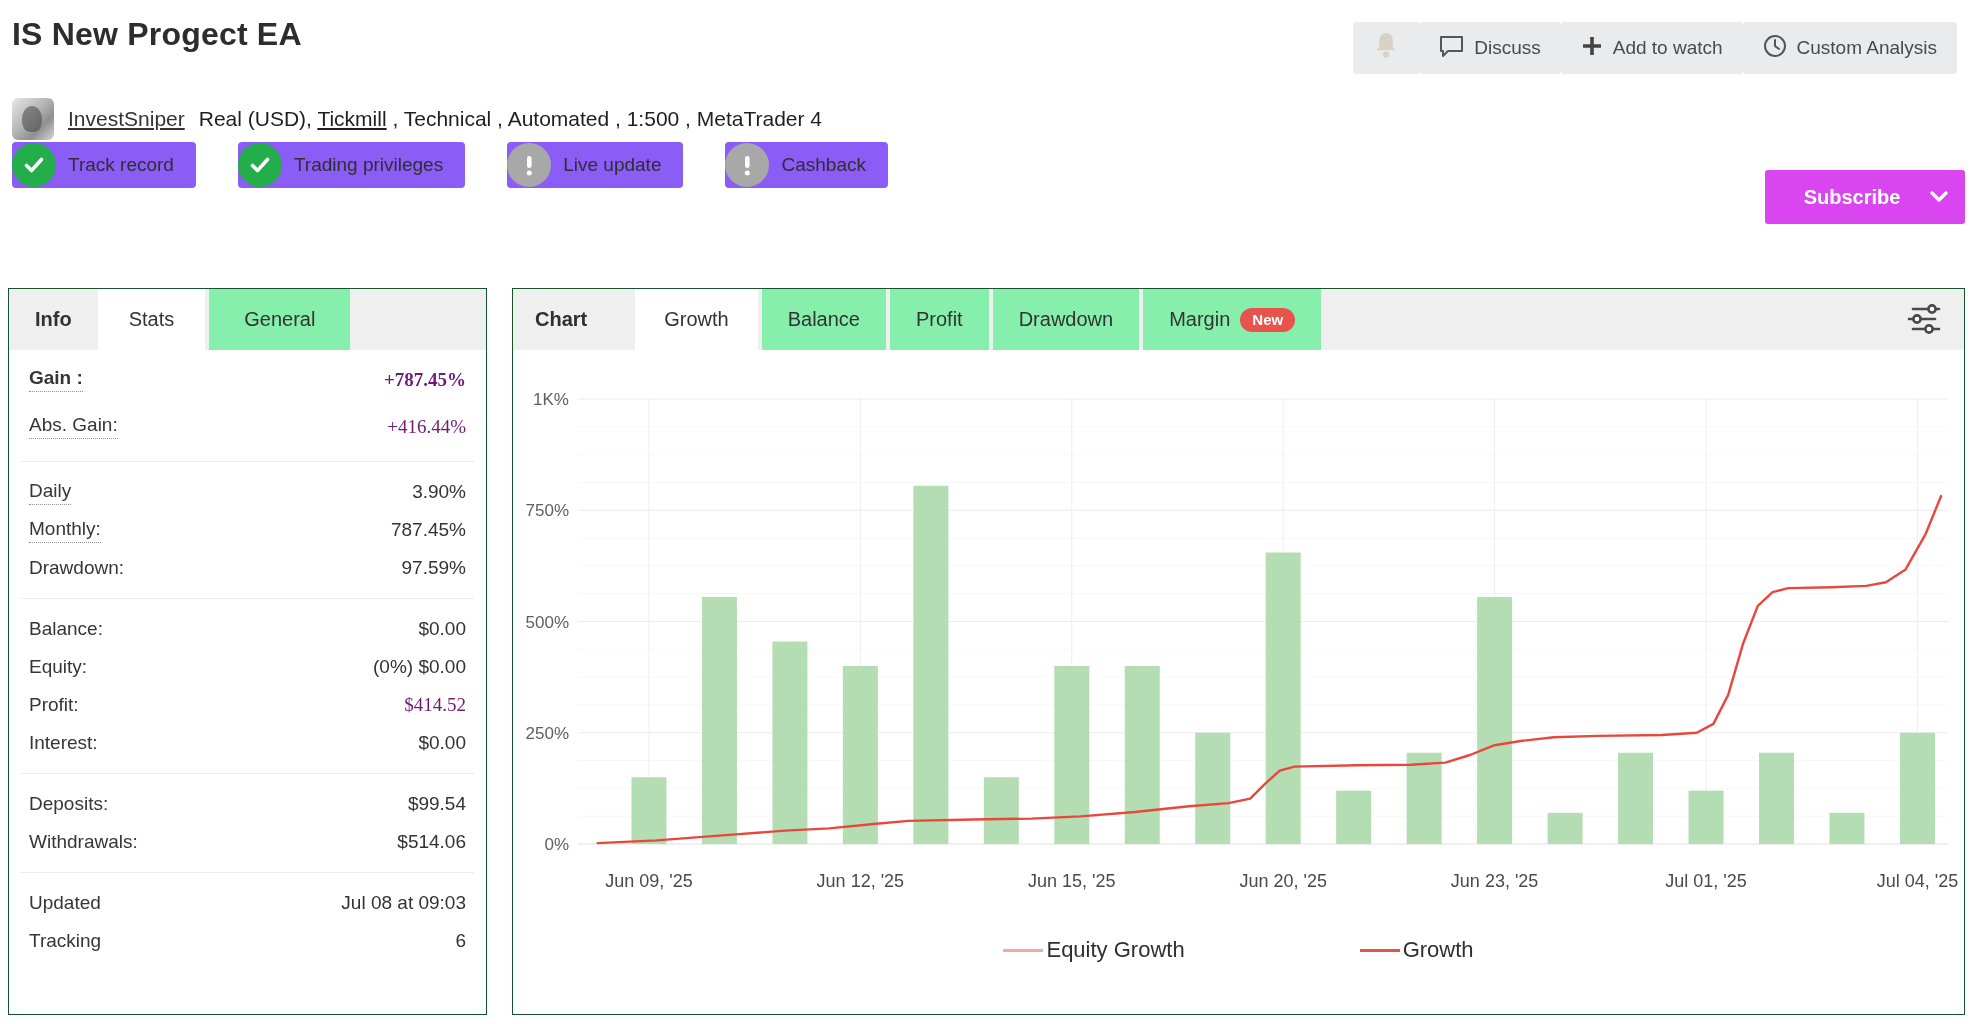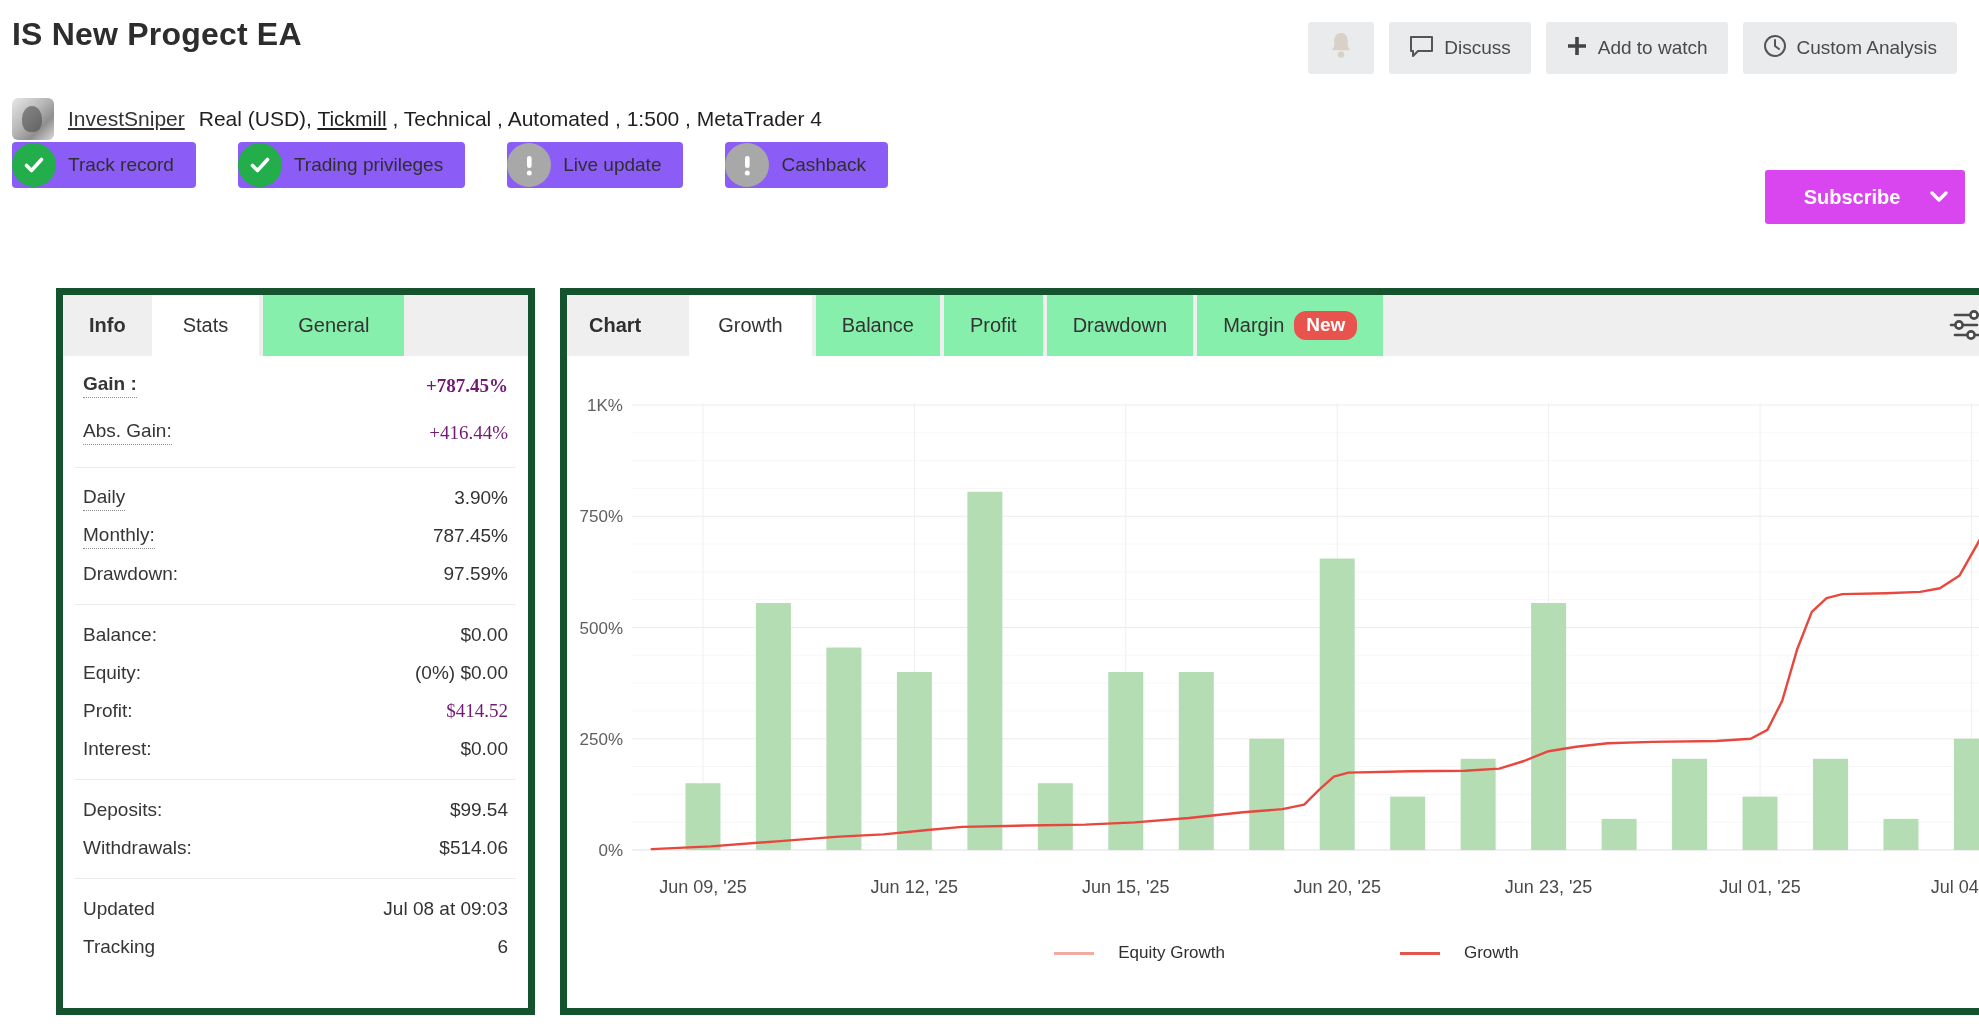--- a/index.html
+++ b/index.html
@@ -2,21 +2,21 @@
 <html><head>
 <meta charset="utf-8">
 <style>
   * { margin:0; padding:0; box-sizing:border-box; }
   html,body { width:1979px; height:1024px; background:#fff; overflow:hidden;
     font-family:"Liberation Sans","DejaVu Sans",sans-serif; color:#333; }
   #page { position:relative; width:1979px; height:1024px; }
 
   
   .page-title { position:absolute; left:12px; top:16px; font-size:32px; font-weight:bold; color:#2d2d2d; letter-spacing:.2px; }
-  .hdr-actions { position:absolute; right:22px; top:22px; display:flex; gap:15px; }
+  .hdr-actions { position:absolute; right:22px; top:22px; display:flex; }
   .hdr-btn { height:52px; background:#e9ebec; border:none; border-radius:3px; display:flex; align-items:center;
     gap:10px; padding:0 20px; font-size:19px; color:#4a4a4a; font-family:inherit; cursor:pointer; }
   .hdr-btn.icon-only { width:66px; justify-content:center; }
 
   
   .account-row { position:absolute; left:12px; top:98px; display:flex; align-items:center; gap:14px; font-size:21px; }
   .avatar { width:42px; height:42px; border-radius:6px;
     background:linear-gradient(135deg,#e8e8e8 0%,#b5b5b5 45%,#8f8f8f 70%,#d9d9d9 100%); position:relative; overflow:hidden; }
   .avatar::after { content:""; position:absolute; left:10px; top:8px; width:20px; height:26px; border-radius:50% 50% 40% 40%;
     background:rgba(70,70,70,.55); }
@@ -31,50 +31,50 @@
   .circ.ok { background:#23ad4b; }
   .circ.warn { background:#a8a8a8; }
   .badge .lbl { font-size:19px; color:#2f2f2f; }
 
   .subscribe { position:absolute; right:14px; top:170px; width:200px; height:54px; background:#d946ef; border:none; border-radius:3px;
     color:#fff; font-size:20px; font-weight:bold; font-family:inherit; display:flex; align-items:center; cursor:pointer; }
   .subscribe .txt { flex:1; text-align:center; padding-left:10px; }
   .subscribe svg { margin-right:16px; }
 
   
-  .panel { position:absolute; top:288px; background:#fff; border:7px solid #14532d;margin-left:48px; }
+  .panel { position:absolute; top:288px; background:#fff; border:1px solid #14532d; }
   .panel.left  { left:8px;  width:479px; height:727px; }
   .panel.right { left:512px; width:1453px; height:727px; }
   .tabstrip { height:61px; background:#efefef; display:flex; align-items:stretch; position:relative; }
   .strip-label { display:flex; align-items:center; font-weight:bold; font-size:20px; color:#2f2f2f; padding:0 26px 0 22px; }
   .tab { display:flex; align-items:center; font-size:20px; color:#333; padding:0 26px; cursor:pointer; }
   .tab.active { background:#fff; }
   .tab.gray { background:#86efac; margin-left:4px; }
-  .tab .new-pill { margin-left:10px; background:#e9534e; color:#fff; font-size:19px; font-weight:bold;
+  .tab .new-pill { margin-left:10px; background:#e9534e; color:#fff; font-size:15px; font-weight:bold;
     border-radius:12px; padding:3px 12px 4px; }
   .filter-btn { position:absolute; right:20px; top:13px; width:40px; height:36px; background:none; border:none; cursor:pointer; }
 
   
   .stats-body { padding:6px 12px 0; }
   .group { }
   .group + .group { border-top:1px solid #ebebeb; margin-top:11px; padding-top:11px; }
   .srow { display:flex; justify-content:space-between; align-items:center; height:38px; padding:0 8px; font-size:19px; }
   .group.first .srow { height:47px; }
   .srow .lab { color:#363636;text-align:center; }
   .srow .lab.dotted { border-bottom:1px dotted #8f8f8f; padding-bottom:2px; }
   .srow .lab.bold { font-weight:bold; }
   .srow .val { color:#333; }
   .val.green { color:#701a75;font-family:Liberation Serif, serif; }
   .val.bold { font-weight:bold; }
   .muted { color:#aaa; margin-right:6px; }
 
   
   #growth-chart { position:absolute; left:10px; top:80px; }
   .legend { position:absolute; left:0; top:648px; width:100%; display:flex; justify-content:center; gap:175px; }
-  .legend-item { display:flex; align-items:center; gap:24px; font-size:17px; color:#2f2f2f; cursor:pointer; }
+  .legend-item { display:flex; align-items:center; gap:3px; font-size:22px; color:#2f2f2f; cursor:pointer; }
   .legend-swatch { width:40px; height:3px; }
 </style>
 </head>
 <body>
 
 <div id="page">
 
   <h1 class="page-title">IS New Progect EA</h1>
 
   <div class="hdr-actions">

